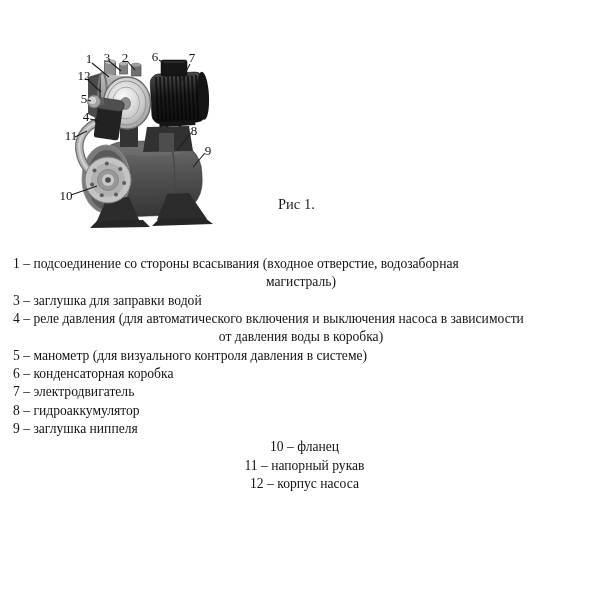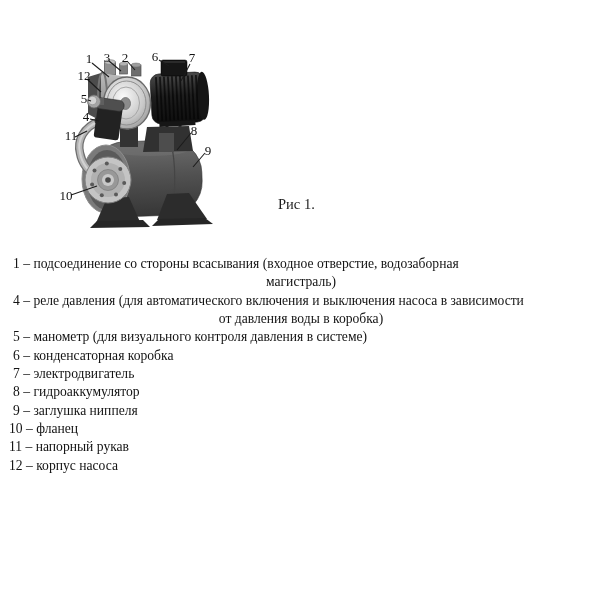--- a/index.html
+++ b/index.html
@@ -11,21 +11,21 @@
   .caption{
     position:absolute;left:278px;top:196px;
     font-size:14.5px;color:#1c1c1c;
   }
   .legend{
     position:absolute;left:0;top:255px;width:600px;
     font-size:13.6px;line-height:18.35px;color:#131313;
   }
   .line{white-space:pre;}
   .i1{padding-left:13px;}   
-  .i2{padding-left:9px;}    
+  .i2{padding-left:9px;text-align:center;}    
   .cont{padding-left:2px;text-align:center;}  
   .callout{
     font-family:"Liberation Serif",serif;font-size:13px;fill:#121212;
   }
 </style>
 </head>
 <body>
 
 <div class="page">
 
@@ -179,20 +179,21 @@
       <text class="callout" x="208" y="155">9</text>
       <text class="callout" x="66" y="200">10</text>
     </g>
   </svg>
 
   <div class="caption">Рис 1.</div>
 
   <div class="legend">
     <div class="line i1">1 – подсоединение со стороны всасывания (входное отверстие, водозаборная</div>
     <div class="line cont">магистраль)</div>
+    <div class="line i1">3 – заглушка для заправки водой</div>
     <div class="line i1">4 – реле давления (для автоматического включения и выключения насоса в зависимости</div>
     <div class="line cont">от давления воды в коробка)</div>
     <div class="line i1">5 – манометр (для визуального контроля давления в системе)</div>
     <div class="line i1">6 – конденсаторная коробка</div>
     <div class="line i1">7 – электродвигатель</div>
     <div class="line i1">8 – гидроаккумулятор</div>
     <div class="line i1">9 – заглушка ниппеля</div>
     <div class="line i2">10 – фланец</div>
     <div class="line i2">11 – напорный рукав</div>
     <div class="line i2">12 – корпус насоса</div>

